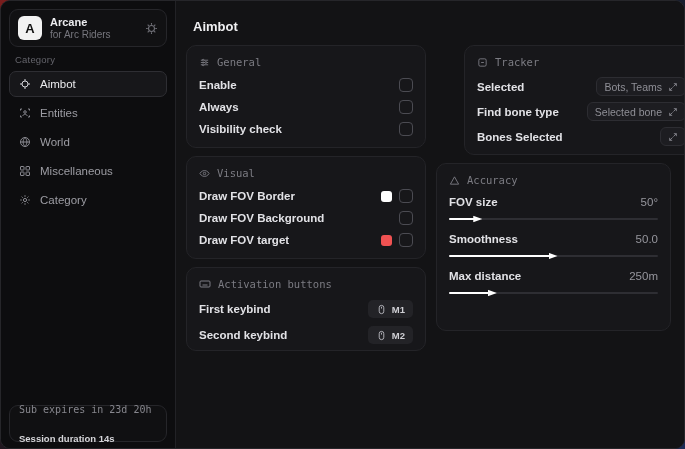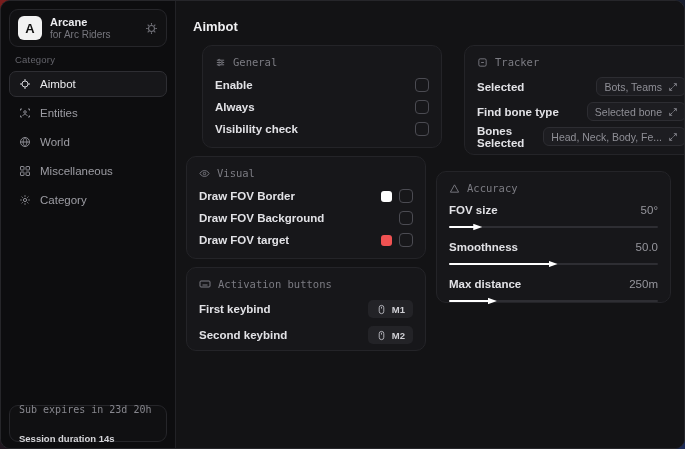--- a/index.html
+++ b/index.html
@@ -208,21 +208,21 @@
 
     <div class="sub-box">
       <div class="sub-line1">Sub expires in 23d 20h</div>
       <div class="sub-line2">Session duration 14s</div>
     </div>
   </div>
 
   <div class="main">
     <div class="main-title">Aimbot</div>
 
-    <div class="card" style="left:26px; top:44px; width:240px; height:103px;">
+    <div class="card" style="left:10px; top:44px; width:240px; height:103px;">
       <div class="card-head">
         <span class="ic">
           <svg width="11" height="11" viewBox="0 0 24 24" fill="none" stroke="currentColor" stroke-width="2">
             <path d="M4 7h16M4 12h16M4 17h16"></path>
               <circle cx="9" cy="7" r="2" fill="#17171a"></circle>
               <circle cx="15" cy="12" r="2" fill="#17171a"></circle>
               <circle cx="9" cy="17" r="2" fill="#17171a"></circle>
           </svg>
         </span>
         <span>General</span>
@@ -337,31 +337,30 @@
           <span class="ic">
             <svg width="10" height="10" viewBox="0 0 24 24" fill="none" stroke="currentColor" stroke-width="2">
               <path d="M14 4h6v6M20 4l-7 7M10 20H4v-6M4 20l7-7"></path>
             </svg>
           </span>
         </span>
       </div>
       <div class="row" style="height:25px;">
         <span class="row-label">Bones Selected</span>
         <span class="select-pill">
-          <span>Head, Neck, Body, Fe...</span>
           <span class="ic">
             <svg width="10" height="10" viewBox="0 0 24 24" fill="none" stroke="currentColor" stroke-width="2">
               <path d="M14 4h6v6M20 4l-7 7M10 20H4v-6M4 20l7-7"></path>
             </svg>
           </span>
         </span>
       </div>
     </div>
 
-    <div class="card" style="left:260px; top:170px; width:235px; height:132px;">
+    <div class="card" style="left:260px; top:162px; width:235px; height:168px;">
       <div class="card-head">
         <span class="ic">
           <svg width="11" height="11" viewBox="0 0 24 24" fill="none" stroke="currentColor" stroke-width="2">
             <path d="M12 4l9 16H3z"></path>
           </svg>
         </span>
         <span>Accuracy</span>
       </div>
 
       <div class="slider-row">

